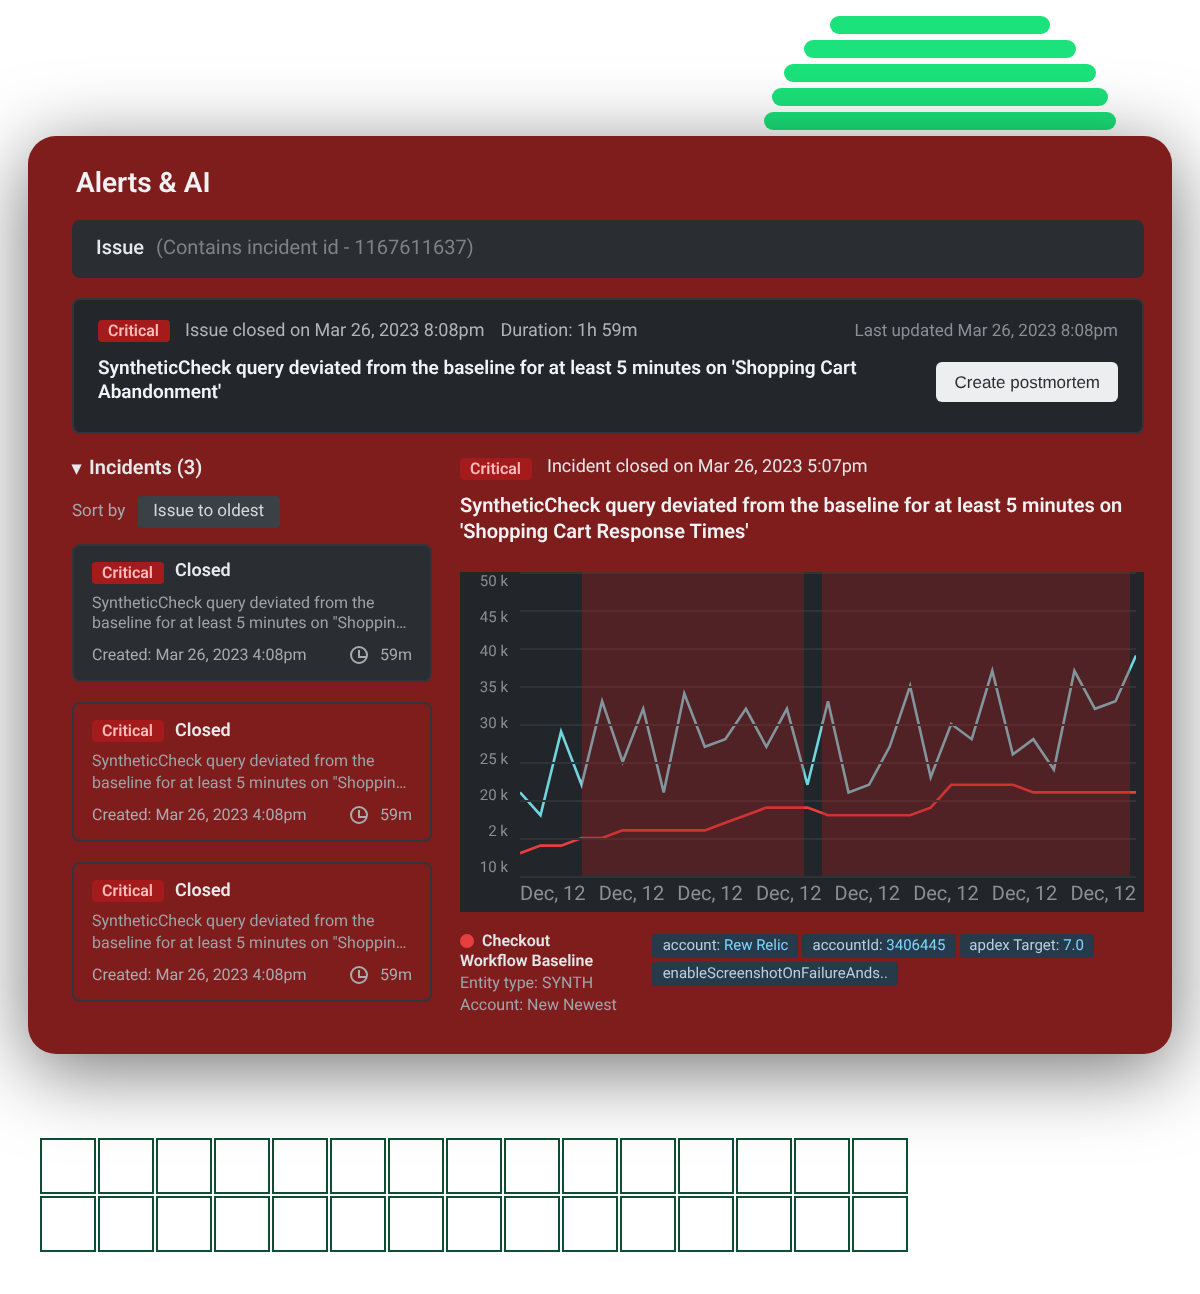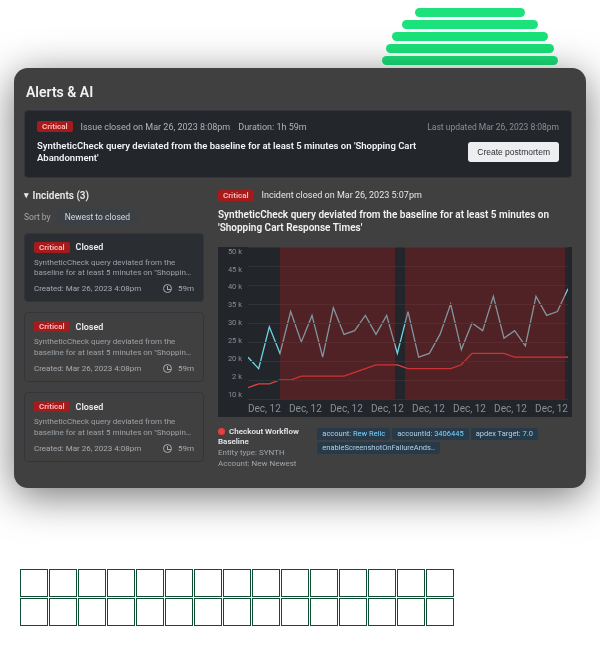--- a/index.html
+++ b/index.html
@@ -41,27 +41,27 @@
     width: 440px; height: 60px;
     z-index: 0;
   }
   .deco-grid .cell {
     position:absolute; border:1px solid #0e4f34; width:28px; height:28px;
   }
 
   .window {
     position: absolute;
     top: 68px; left: 14px; right: 14px;
-    background: #404040;
+    background: #7f1d1d;
     border-radius: 14px;
     box-shadow: 0 8px 40px rgba(0,0,0,0.55);
     color: #d6d9dc;
     font-size: 10px;
     z-index: 1;
-    padding: 14px 14px 16px 10px;
+    padding: 14px 14px 16px 22px;
   }
 
   .page-title {
     font-size: 14px; font-weight: 600; color: #f0f2f4; margin: 2px 2px 10px 2px;
   }
 
   .issue-bar {
     background: #2a2e33;
     border-radius: 4px;
     padding: 9px 12px;
@@ -211,20 +211,24 @@
     <div class="cell" style="left: 319px; top: 29px;"></div>
     <div class="cell" style="left: 348px; top: 29px;"></div>
     <div class="cell" style="left: 377px; top: 29px;"></div>
     <div class="cell" style="left: 406px; top: 29px;"></div>
   </div>
 
 <div class="window">
 
   <div class="page-title">Alerts &amp; AI</div>
 
+  <div class="issue-bar">
+    <span class="issue-label">Issue</span>
+    <span class="issue-id">(Contains incident id - 1167611637)</span>
+  </div>
 
   <div class="summary-card">
     <div class="summary-top">
       <span class="badge-critical">Critical</span>
       <span>Issue closed on Mar 26, 2023 8:08pm</span>
       <span>Duration: 1h 59m</span>
       <span class="spacer"></span>
       <span class="updated">Last updated Mar 26, 2023 8:08pm</span>
     </div>
     <div class="summary-body">
@@ -234,21 +238,21 @@
   </div>
 
   <div class="columns">
     <div class="col-left">
       <div class="incidents-header">
         <span class="chev">▾</span>
         <span>Incidents (3)</span>
       </div>
       <div class="sort-row">
         <span class="sort-label">Sort by</span>
-        <span class="sort-pill">Newest to closed</span>
+        <span class="sort-pill">Issue to oldest</span>
       </div>
       <div id="incidentList">
           <div class="incident-card sel">
             <div class="ic-top">
               <span class="badge-critical">Critical</span>
               <span class="ic-status">Closed</span>
             </div>
             <div class="ic-desc">SyntheticCheck query deviated from the baseline for at least 5 minutes on "Shoppin…</div>
             <div class="ic-meta">
               <span>Created: Mar 26, 2023 4:08pm</span>

